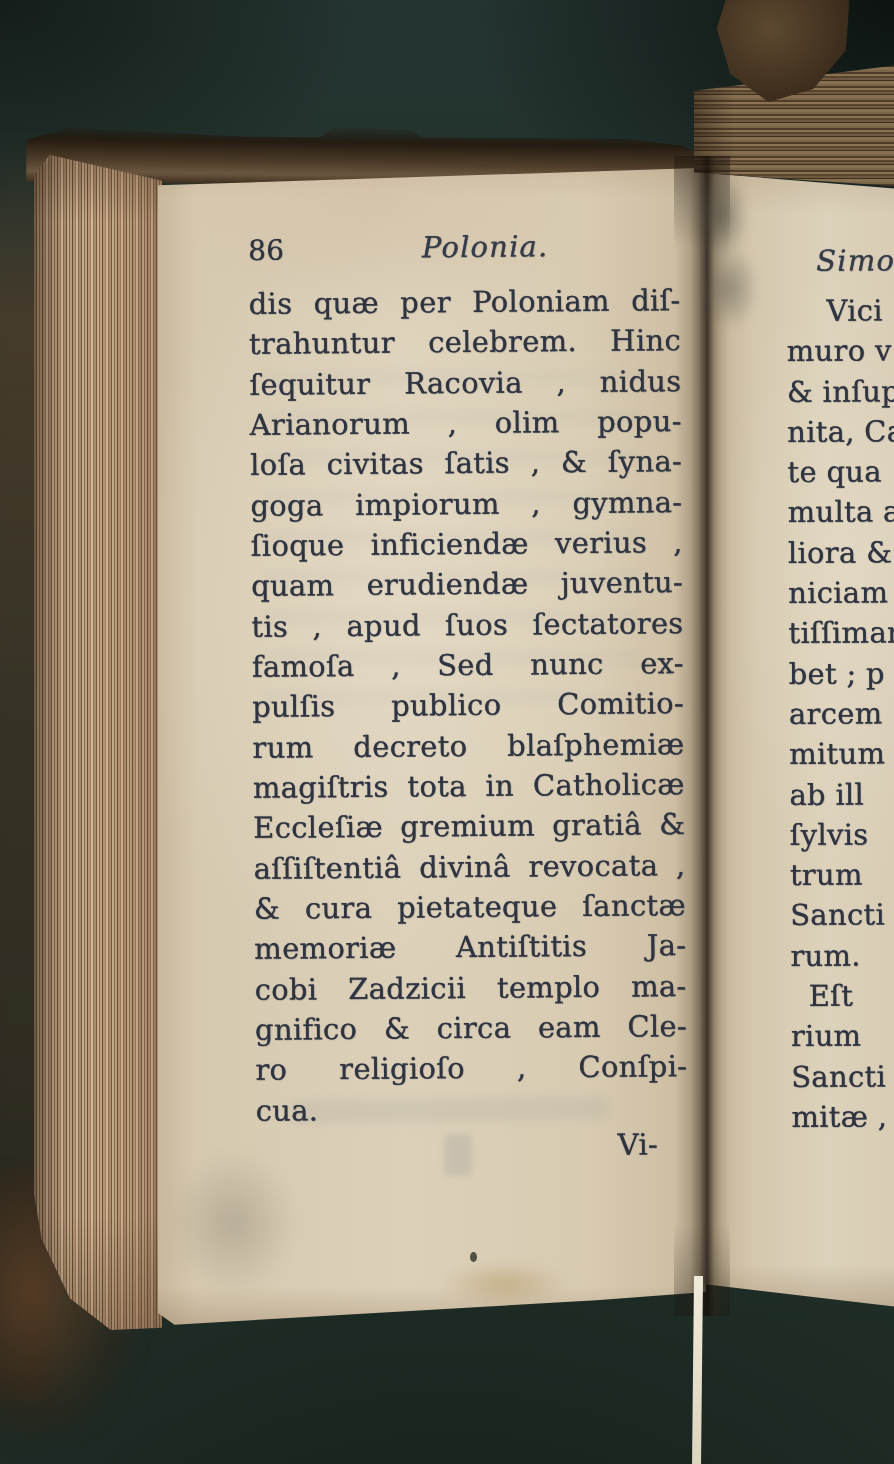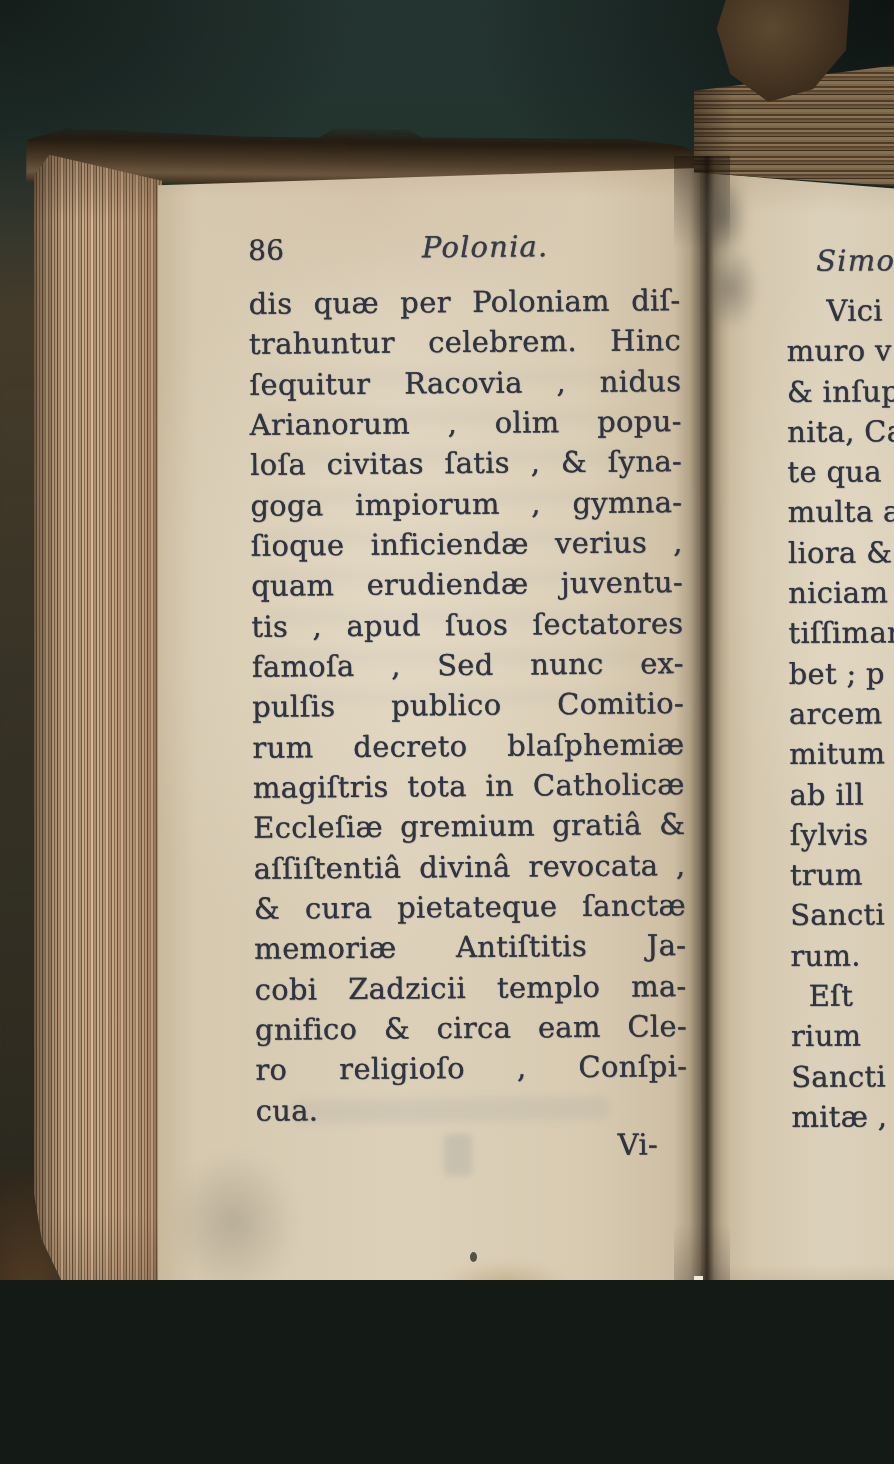--- a/index.html
+++ b/index.html
@@ -1,17 +1,17 @@
 <!DOCTYPE html>
 <html><head>
 <meta charset="utf-8">
 <style>
   html,body{margin:0;padding:0;background:#141b17;}
   .scene{
-    position:relative;width:894px;height:1280px;overflow:hidden;
+    position:relative;width:894px;height:1464px;overflow:hidden;
     background:
       radial-gradient(ellipse 700px 500px at 100% 0%, rgba(5,8,7,0.75), rgba(0,0,0,0) 60%),
       radial-gradient(ellipse 600px 400px at 0% 0%, rgba(10,14,12,0.6), rgba(0,0,0,0) 60%),
       radial-gradient(ellipse 900px 700px at 50% 115%, rgba(14,20,17,0.55), rgba(0,0,0,0) 70%),
       linear-gradient(180deg,#243430 0%, #22302a 40%, #1f2c26 100%);
     font-family:"DejaVu Serif","Liberation Serif",serif;
   }
   .scene *{position:absolute;}
 
   

